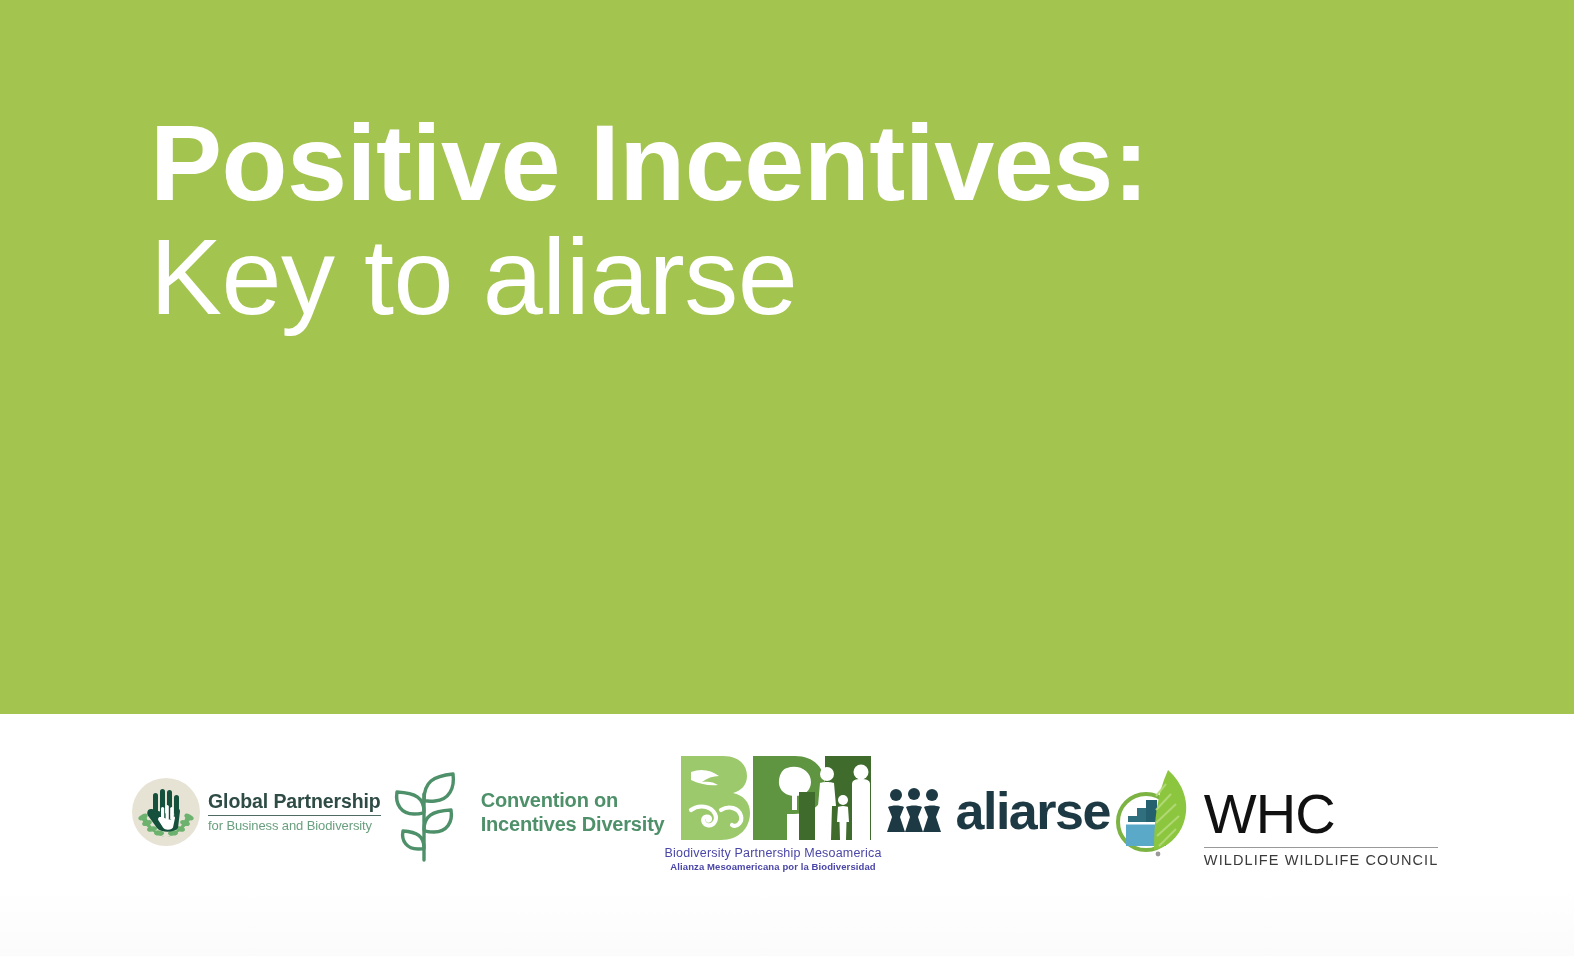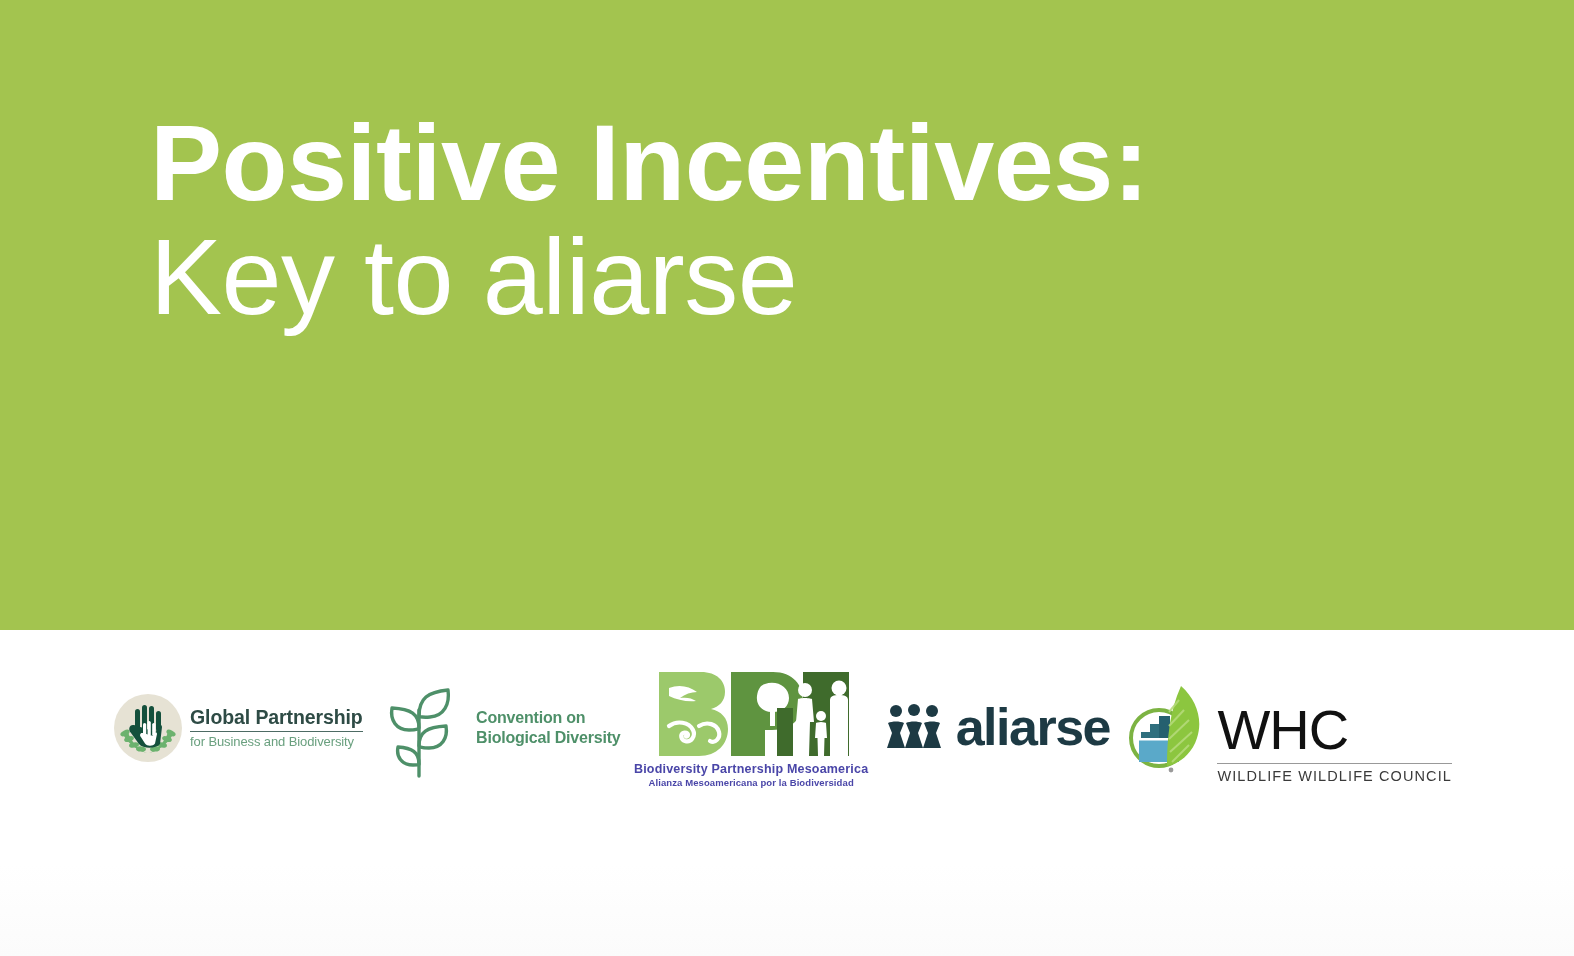--- a/index.html
+++ b/index.html
@@ -20,21 +20,21 @@
     height: 956px;
     background: #ffffff;
     display: flex;
     flex-direction: column;
   }
 
   
   .hero {
     position: relative;
     width: 100%;
-    height: 630px;
+    height: 714px;
     background: #a3c44f;
     box-sizing: border-box;
     padding: 1px;
     flex: 0 0 auto;
   }
 
   .title-block {
     position: absolute;
     left: 150px;
     top: 104px;
@@ -66,27 +66,27 @@
   .logo-bar {
     position: relative;
     width: 100%;
     height: 242px;
     background: linear-gradient(to bottom, #ffffff 0%, #ffffff 72%, #fbfbfb 100%);
     flex: 1 1 auto;
   }
 
   .logo-row {
     position: absolute;
-    left: 112px;
+    left: 130px;
     top: 28px;
     width: 1340px;
     height: 140px;
     display: flex;
     align-items: center;
-    justify-content: space-between;
+    justify-content: flex-start;
   }
 
   .logo {
     display: flex;
     align-items: center;
     flex: 0 0 auto;
   }
 
   
   .gpbb { gap: 6px; }
@@ -120,35 +120,35 @@
   }
 
   
   .cbd { gap: 14px; }
   .cbd-mark { width: 86px; height: 104px; flex: 0 0 auto; }
   .cbd-text {
     display: flex;
     flex-direction: column;
     line-height: 1.22;
     font-weight: 700;
-    font-size: 16px;
+    font-size: 20px;
     color: #4e9069;
     letter-spacing: -0.2px;
   }
 
   
   .bpm {
     flex-direction: column;
     align-items: center;
     gap: 0;
   }
   .bpm-mark { width: 196px; height: 92px; }
   .bpm-t1 {
     font-size: 12.5px;
-    font-weight: 700;
+    font-weight: 400;
     color: #4a46a8;
     letter-spacing: 0.2px;
     margin-top: 2px;
     white-space: nowrap;
   }
   .bpm-t2 {
     font-size: 9.5px;
     font-weight: 700;
     color: #4a46a8;
     letter-spacing: 0.1px;
@@ -265,21 +265,21 @@
               <path d="M43 52 C43 38 35 33 16 32 C14 44 20 54 33 54 C39 54 43 53 43 52 Z"></path>
 
               <path d="M43 70 C43 56 51 51 70 50 C72 62 66 72 53 72 C47 72 43 71 43 70 Z"></path>
 
               <path d="M43 88 C43 76 36 72 22 71 C20 81 26 89 37 89 C41 89 43 89 43 88 Z"></path>
             </g>
           </svg>
         </span>
         <span class="cbd-text">
           <span>Convention on</span>
-          <span>Biological Diversity</span>
+          <span>Incentives Diversity</span>
         </span>
       </div>
 
       <div class="logo bpm">
         <span class="bpm-mark">
           <svg viewBox="0 0 196 92" width="196" height="92" aria-hidden="true">
 
             <path d="M6 4 H48 C64 4 72 13 72 24 C72 33 66 39 58 41 C68 43 75 50 75 61 C75 76 64 88 46 88 H6 Z" fill="#9cc96b"></path>
 
             <path d="M16 20 C26 16 36 18 44 24 C38 24 32 26 27 30 C33 29 39 30 43 33 C34 34 24 32 16 28 Z" fill="#ffffff"></path>

